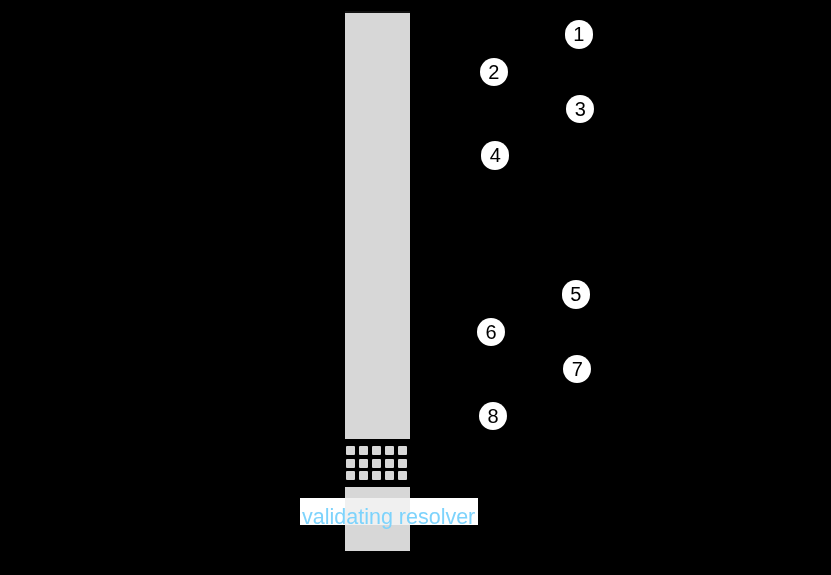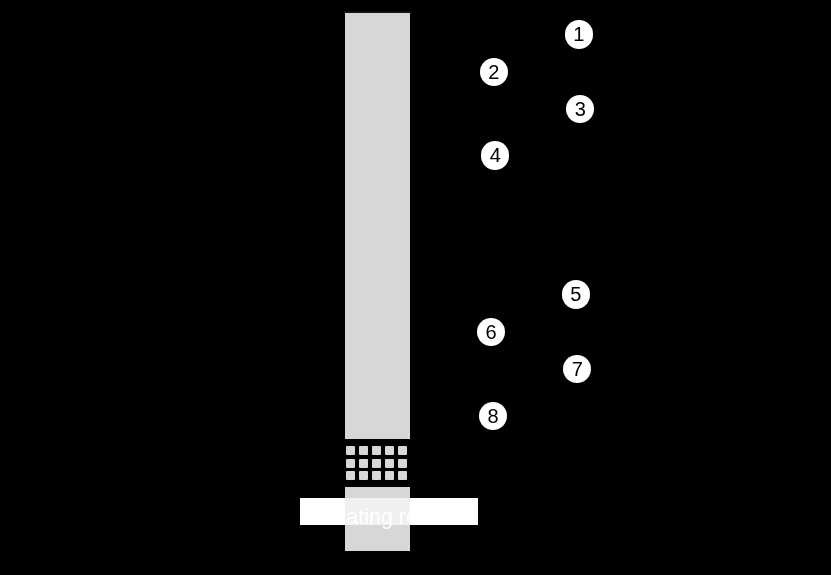--- a/index.html
+++ b/index.html
@@ -38,21 +38,21 @@
   #label-text {
     position: absolute;
     left: 302px;
     top: 498px;
     width: 176px;
     height: 32px;
     display: flex;
     align-items: center;
     padding-top: 6.5px;
     box-sizing: border-box;
-    color: #ffffff;
+    color: #7dd3fc;
     font-size: 21.5px;
     line-height: 1;
     white-space: nowrap;
     z-index: 4;
   }
   #cache-grid {
     position: absolute;
     left: 344.9px;
     top: 438.8px;
     width: 65.5px;

